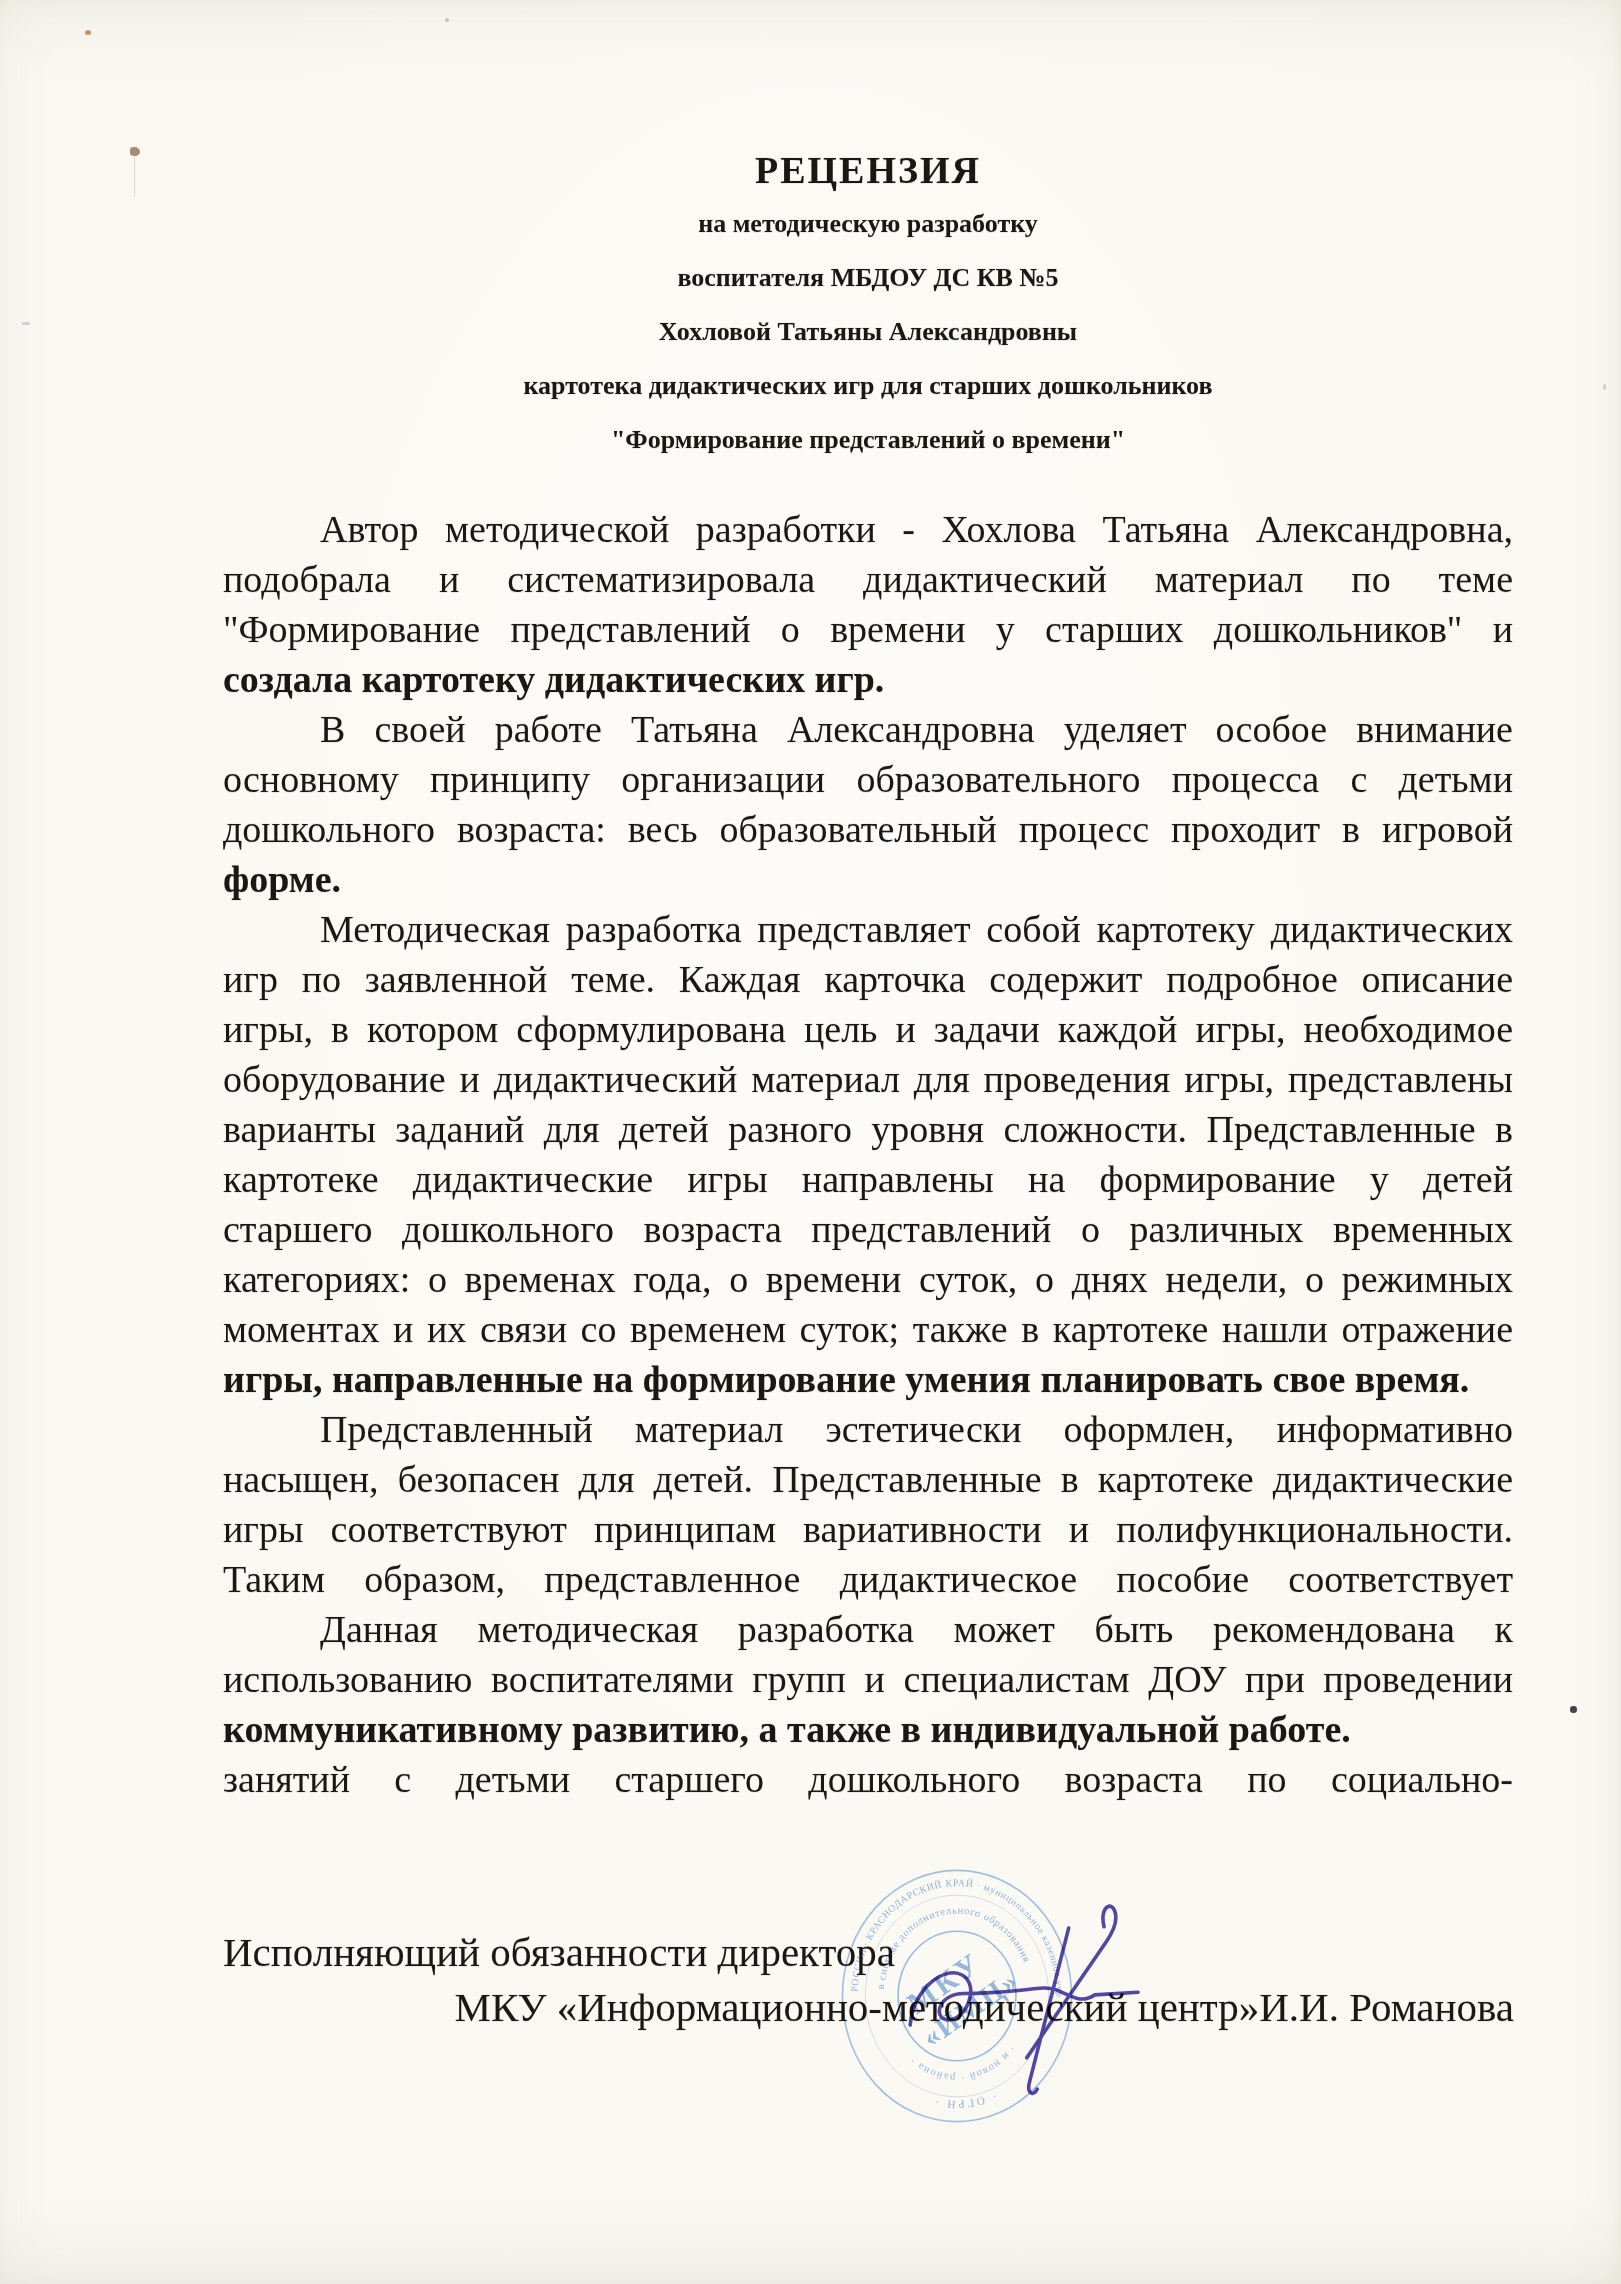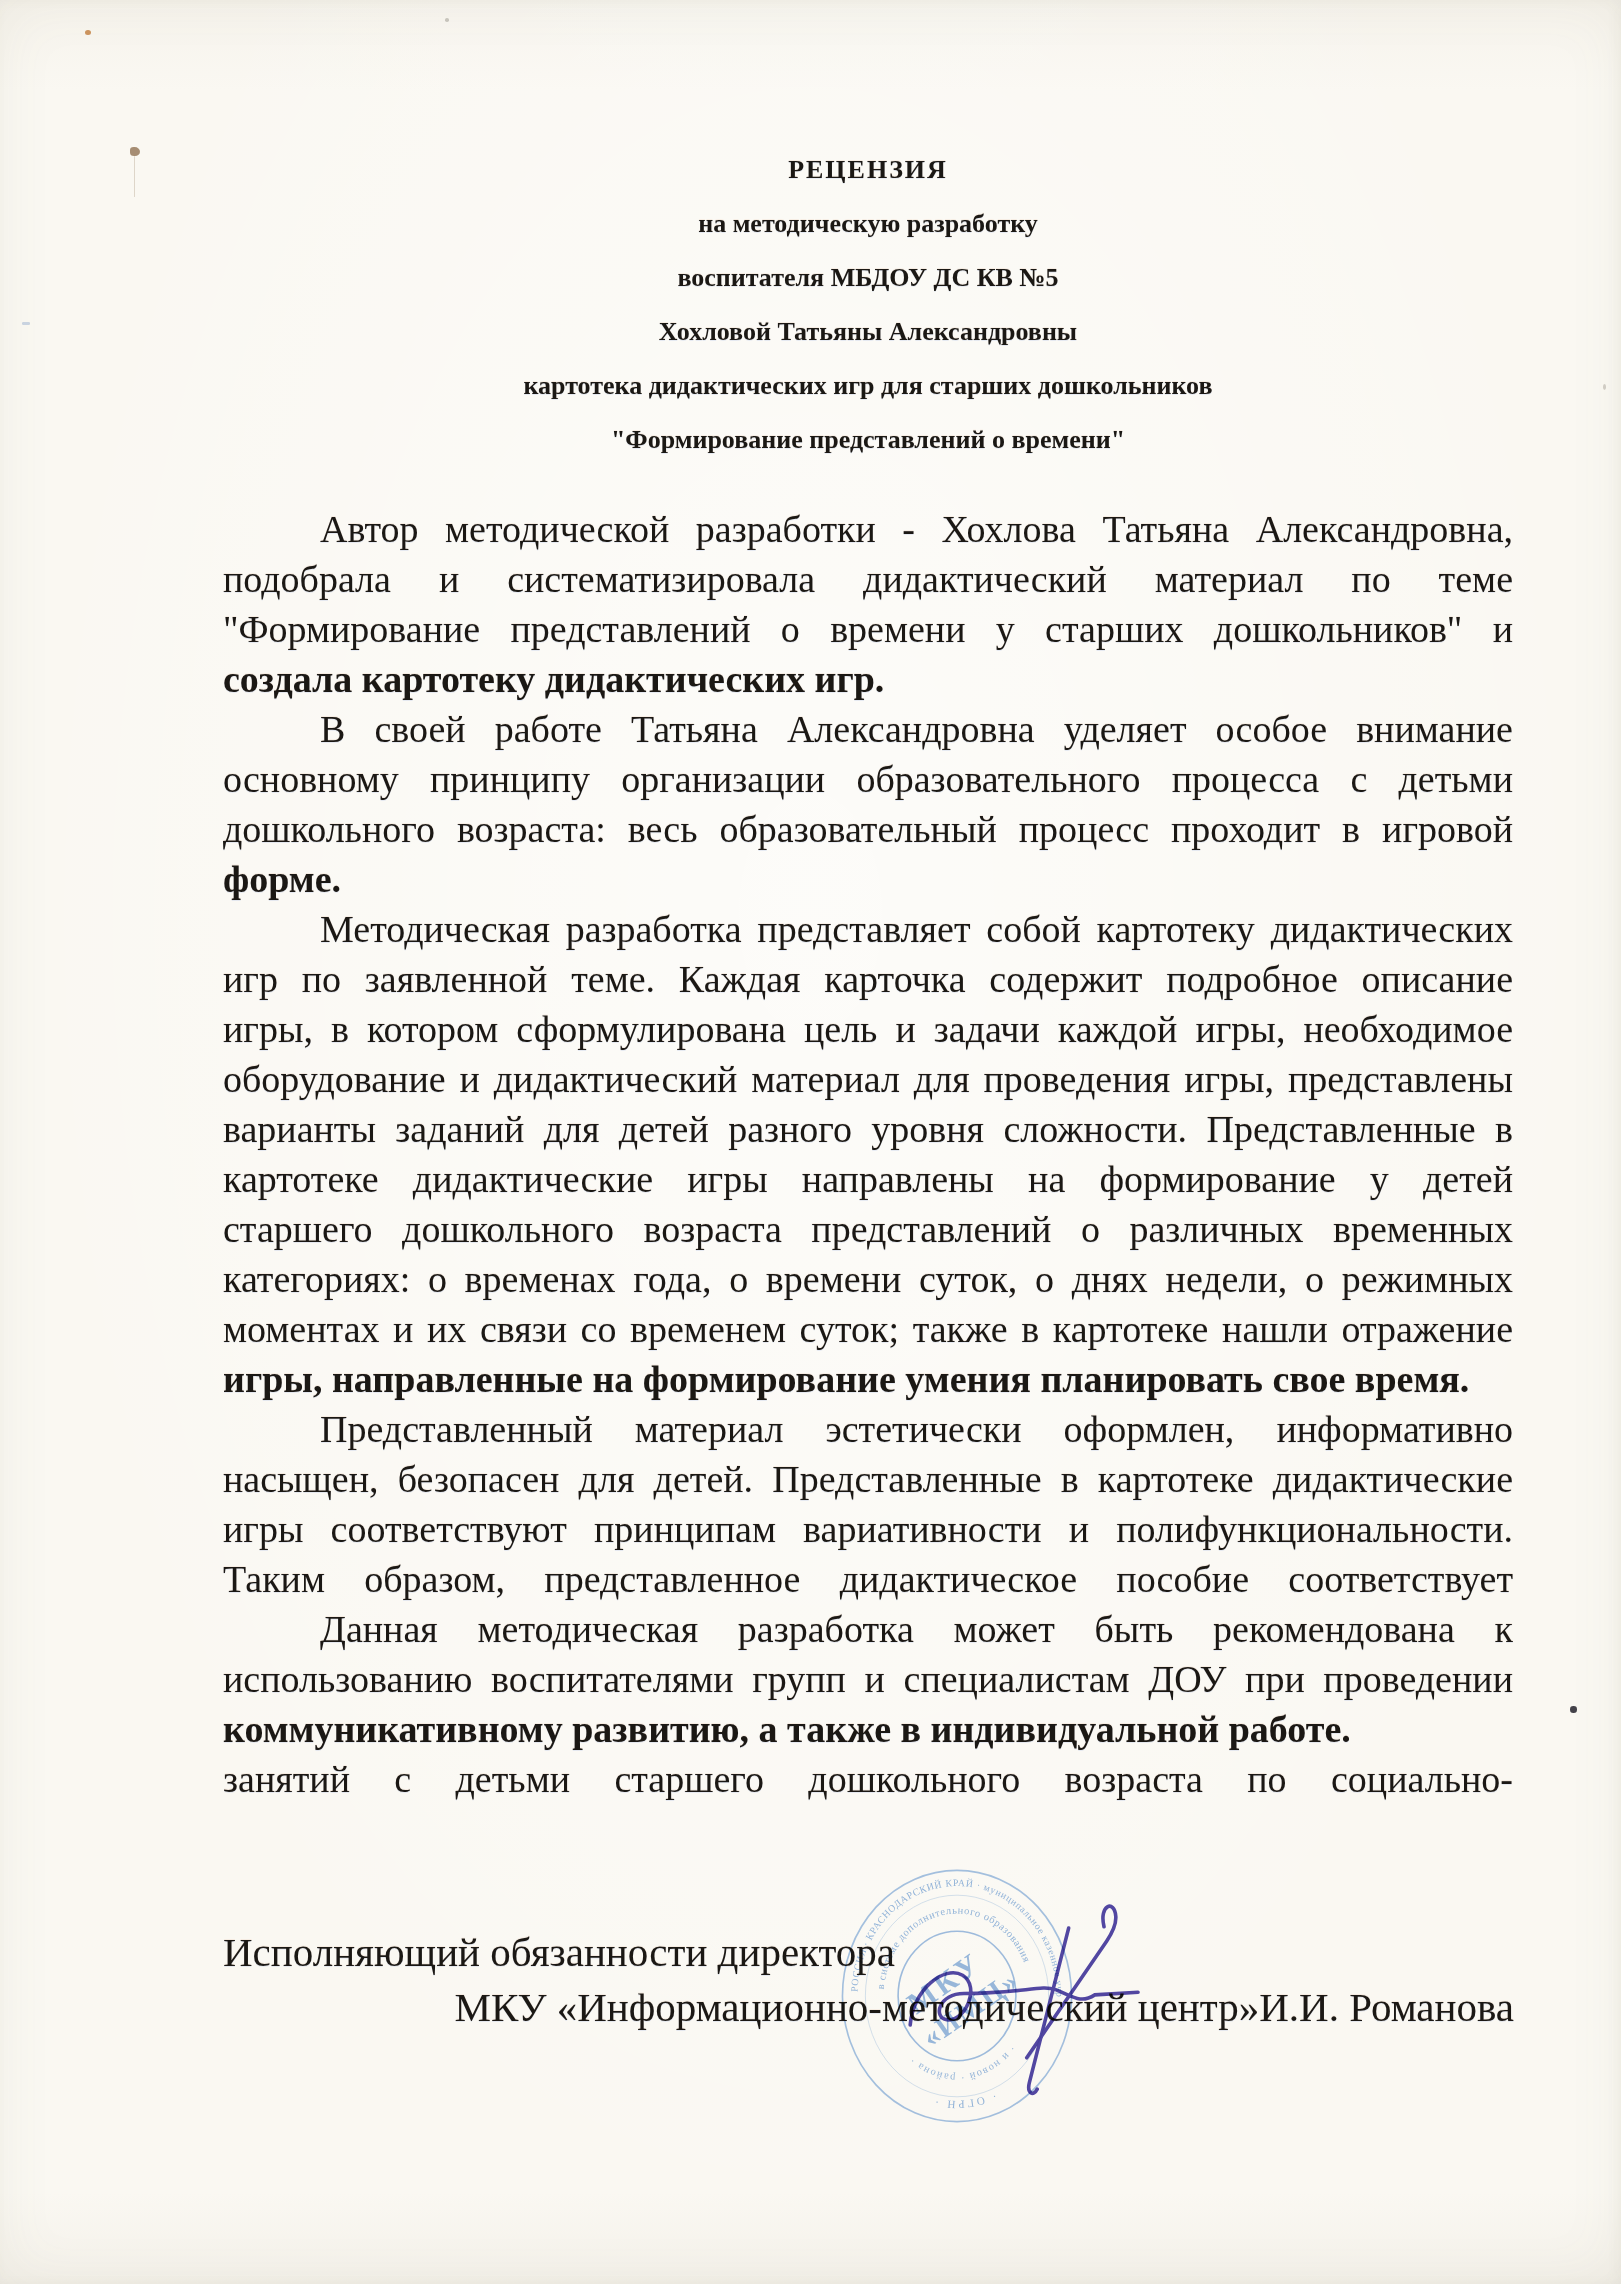--- a/index.html
+++ b/index.html
@@ -18,21 +18,21 @@
     overflow:hidden;
   }
   .doc-header{
     position:absolute;left:223px;top:143px;width:1290px;
     text-align:center;font-weight:bold;
   }
   .h-line{
     height:54px;line-height:54px;font-size:26px;
     text-shadow:0 1.3px 0 rgba(40,90,200,.10),0 -1.3px 0 rgba(190,90,20,.08);
   }
-  .main-title{font-size:26px;letter-spacing:2px;}
+  .main-title{font-size:38px;letter-spacing:2px;}
   .doc-body{
     position:absolute;left:223px;top:504px;width:1290px;
     font-size:38px;
   }
   .doc-body .line{
     height:50px;line-height:50px;
     text-align:justify;text-align-last:justify;
     text-shadow:0 1.3px 0 rgba(40,90,200,.10),0 -1.3px 0 rgba(190,90,20,.08);
   }
   .doc-body .line.first{text-indent:97px;}

